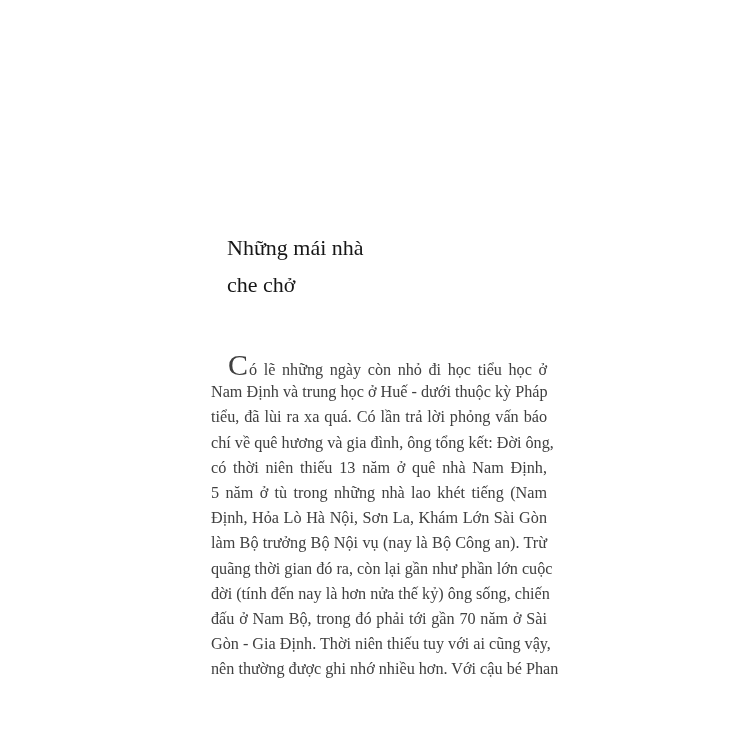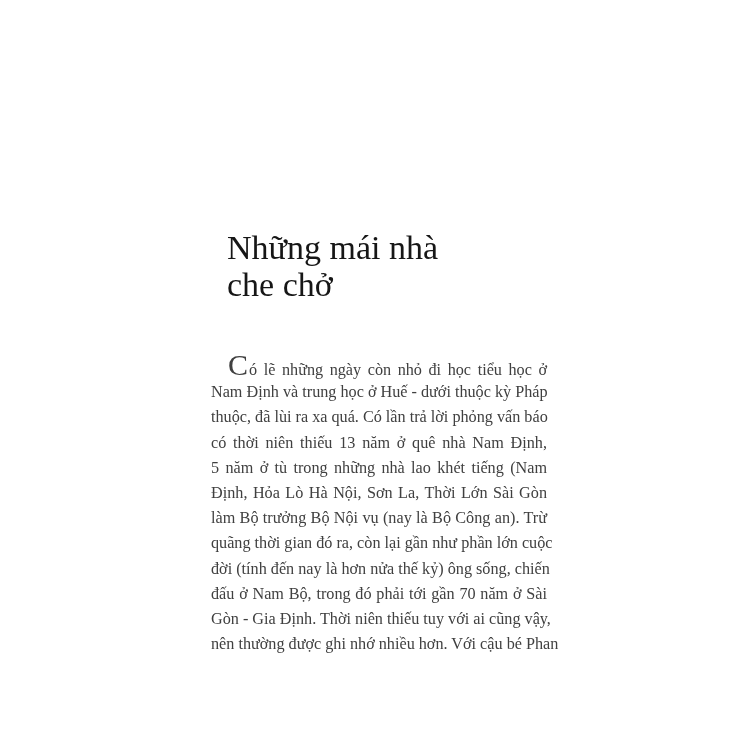--- a/index.html
+++ b/index.html
@@ -20,21 +20,21 @@
     left: 0; top: 0;
     width: 750px; height: 750px;
     background: #ffffff;
   }
   .chapter-title {
     position: absolute;
     left: 227px;
     top: 229px;
     width: 320px;
     font-family: "Liberation Serif", "DejaVu Serif", serif;
-    font-size: 34px;
+    font-size: 22px;
     line-height: 37px;
     font-weight: normal;
     color: #161616;
     margin: 0;
   }
   .chapter-title .line {
     display: block;
     white-space: nowrap;
   }
   .body-text {
@@ -72,24 +72,25 @@
 <div class="page">
 
   <h1 class="chapter-title">
     <span class="line">Những mái nhà</span>
     <span class="line">che chở</span>
   </h1>
 
   <div class="body-text">
     <span class="body-line first"><span class="drop-cap">C</span><span>ó lẽ những ngày còn nhỏ đi học tiểu học ở</span></span>
     <span class="body-line">Nam Định và trung học ở Huế - dưới thuộc kỳ Pháp</span>
-    <span class="body-line">thuộc, đã lùi ra xa quá. Có lần trả lời phỏng vấn báo</span>
+    <span class="body-line">tiểu, đã lùi ra xa quá. Có lần trả lời phỏng vấn báo</span>
+    <span class="body-line">chí về quê hương và gia đình, ông tổng kết: Đời ông,</span>
     <span class="body-line">có thời niên thiếu 13 năm ở quê nhà Nam Định,</span>
     <span class="body-line">5 năm ở tù trong những nhà lao khét tiếng (Nam</span>
-    <span class="body-line">Định, Hỏa Lò Hà Nội, Sơn La, Thời Lớn Sài Gòn</span>
+    <span class="body-line">Định, Hỏa Lò Hà Nội, Sơn La, Khám Lớn Sài Gòn</span>
     <span class="body-line">làm Bộ trưởng Bộ Nội vụ (nay là Bộ Công an). Trừ</span>
     <span class="body-line">quãng thời gian đó ra, còn lại gần như phần lớn cuộc</span>
     <span class="body-line">đời (tính đến nay là hơn nửa thế kỷ) ông sống, chiến</span>
     <span class="body-line">đấu ở Nam Bộ, trong đó phải tới gần 70 năm ở Sài</span>
     <span class="body-line">Gòn - Gia Định. Thời niên thiếu tuy với ai cũng vậy,</span>
     <span class="body-line last">nên thường được ghi nhớ nhiều hơn. Với cậu bé Phan</span>
   </div>
 
 </div>
 

